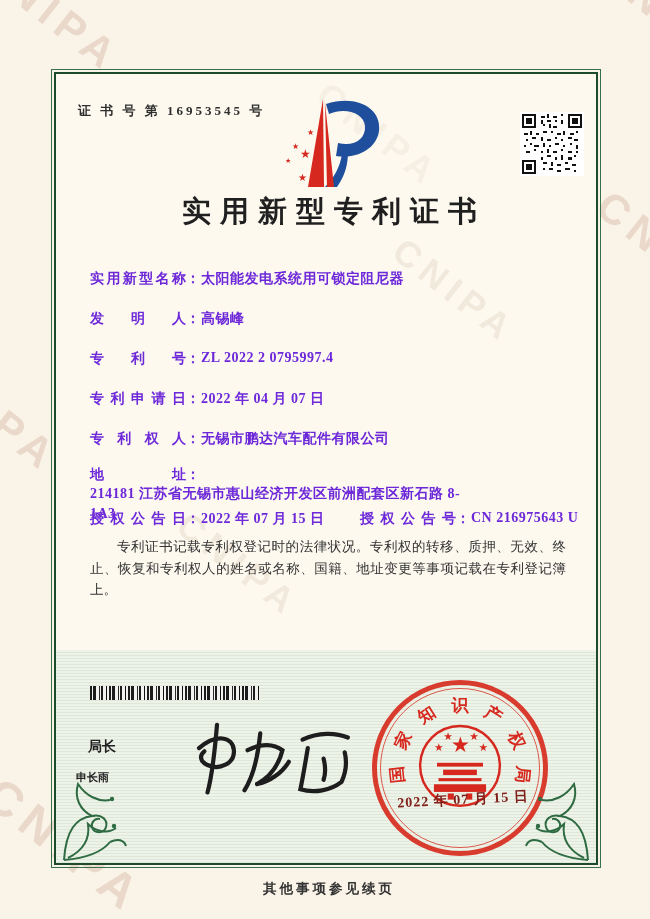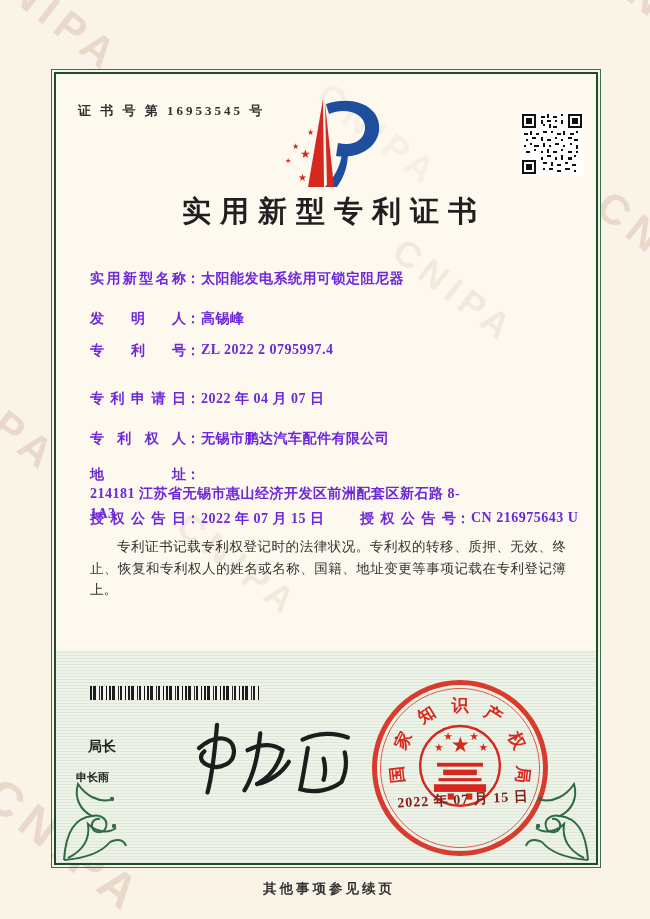--- a/index.html
+++ b/index.html
@@ -184,21 +184,21 @@
 
   <div class="title">实用新型专利证书</div>
 
   <div class="fields">
     <div class="frow" style="top:0">
       <span class="flab">实用新型名称</span><span class="fcolon">：</span><span class="fval">太阳能发电系统用可锁定阻尼器</span>
     </div>
     <div class="frow" style="top:40px">
       <span class="flab">发明人</span><span class="fcolon">：</span><span class="fval">高锡峰</span>
     </div>
-    <div class="frow" style="top:72px">
+    <div class="frow" style="top:80px">
       <span class="flab">专利号</span><span class="fcolon">：</span><span class="fval">ZL 2022 2 0795997.4</span>
     </div>
     <div class="frow" style="top:120px">
       <span class="flab">专利申请日</span><span class="fcolon">：</span><span class="fval">2022 年 04 月 07 日</span>
     </div>
     <div class="frow" style="top:160px">
       <span class="flab">专利权人</span><span class="fcolon">：</span><span class="fval">无锡市鹏达汽车配件有限公司</span>
     </div>
     <div class="frow addr" style="top:196px">
       <span class="flab">地址</span><span class="fcolon">：</span><span class="fval">214181 江苏省无锡市惠山经济开发区前洲配套区新石路 8-1A3</span>

